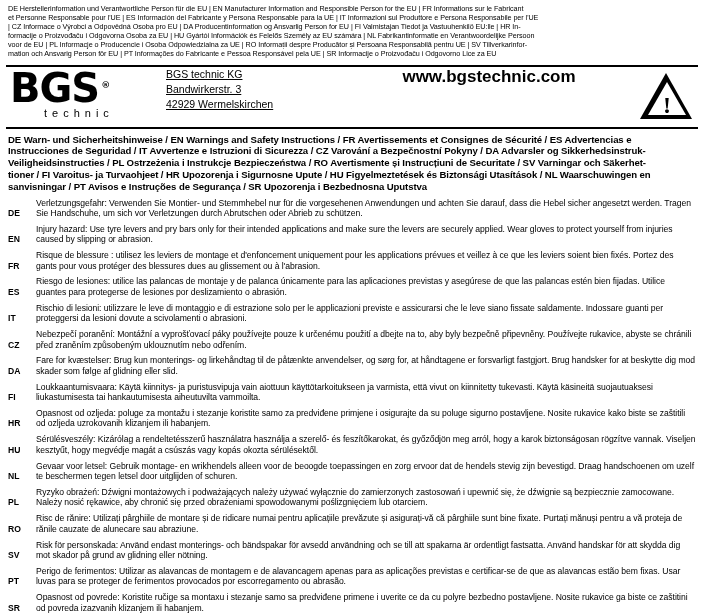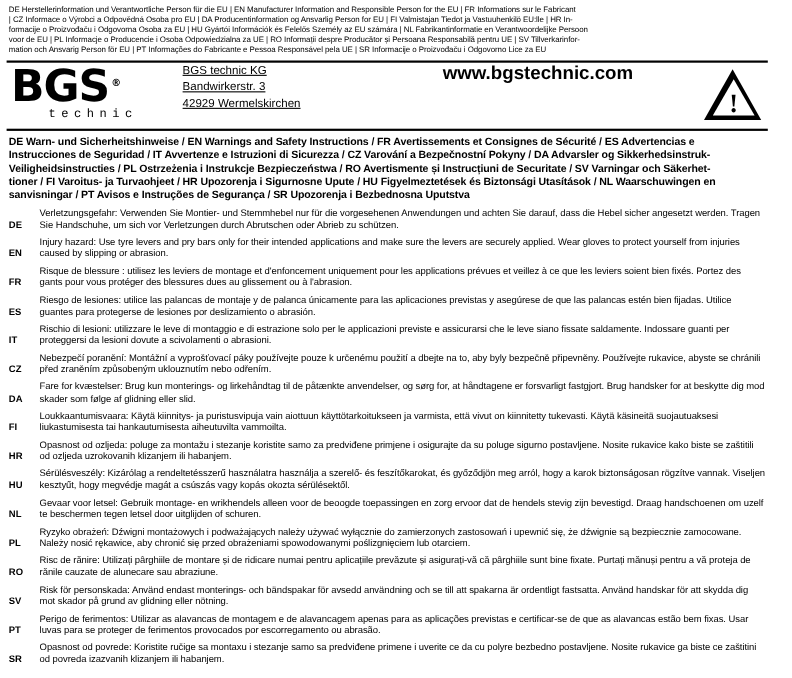--- a/index.html
+++ b/index.html
@@ -69,21 +69,21 @@
     margin-left: 2px;
     line-height: 10px;
     position: relative;
     top: -16px;
   }
   .logo-sub {
     font-size: 11px;
     letter-spacing: 5px;
     margin-top: 1px;
     margin-left: 34px;
-    font-family: Liberation Mono, monospace;
+    font-family: Liberation Sans, sans-serif;
   }
 
   .addr {
     flex: 0 0 150px;
     font-size: 10.5px;
     line-height: 15px;
     padding-left: 6px;
     text-decoration: underline;
   }
   .contact {
@@ -161,20 +161,21 @@
     text-align: left;
   }
 </style>
 </head>
 <body>
 
 <div class="page">
 
   <div class="responsible">
     <div>DE Herstellerinformation und Verantwortliche Person für die EU  |  EN Manufacturer Information and Responsible Person for the EU  |  FR Informations sur le Fabricant</div>
+    <div>et Personne Responsable pour l'UE  |  ES Información del Fabricante y Persona Responsable para la UE  |  IT Informazioni sul Produttore e Persona Responsabile per l'UE</div>
     <div>|  CZ Informace o Výrobci a Odpovědná Osoba pro EU  |  DA Producentinformation og Ansvarlig Person for EU  |  FI Valmistajan Tiedot ja Vastuuhenkilö EU:lle  |  HR In-</div>
     <div>formacije o Proizvođaču i Odgovorna Osoba za EU  |  HU Gyártói Információk és Felelős Személy az EU számára  |  NL Fabrikantinformatie en Verantwoordelijke Persoon</div>
     <div>voor de EU  |  PL Informacje o Producencie i Osoba Odpowiedzialna za UE  |  RO Informații despre Producător și Persoana Responsabilă pentru UE  |  SV Tillverkarinfor-</div>
     <div>mation och Ansvarig Person för EU  |  PT Informações do Fabricante e Pessoa Responsável pela UE  |  SR Informacije o Proizvođaču i Odgovorno Lice za EU</div>
   </div>
 
   <div class="band">
 
     <div class="logo-block">
       <div class="logo-word">

